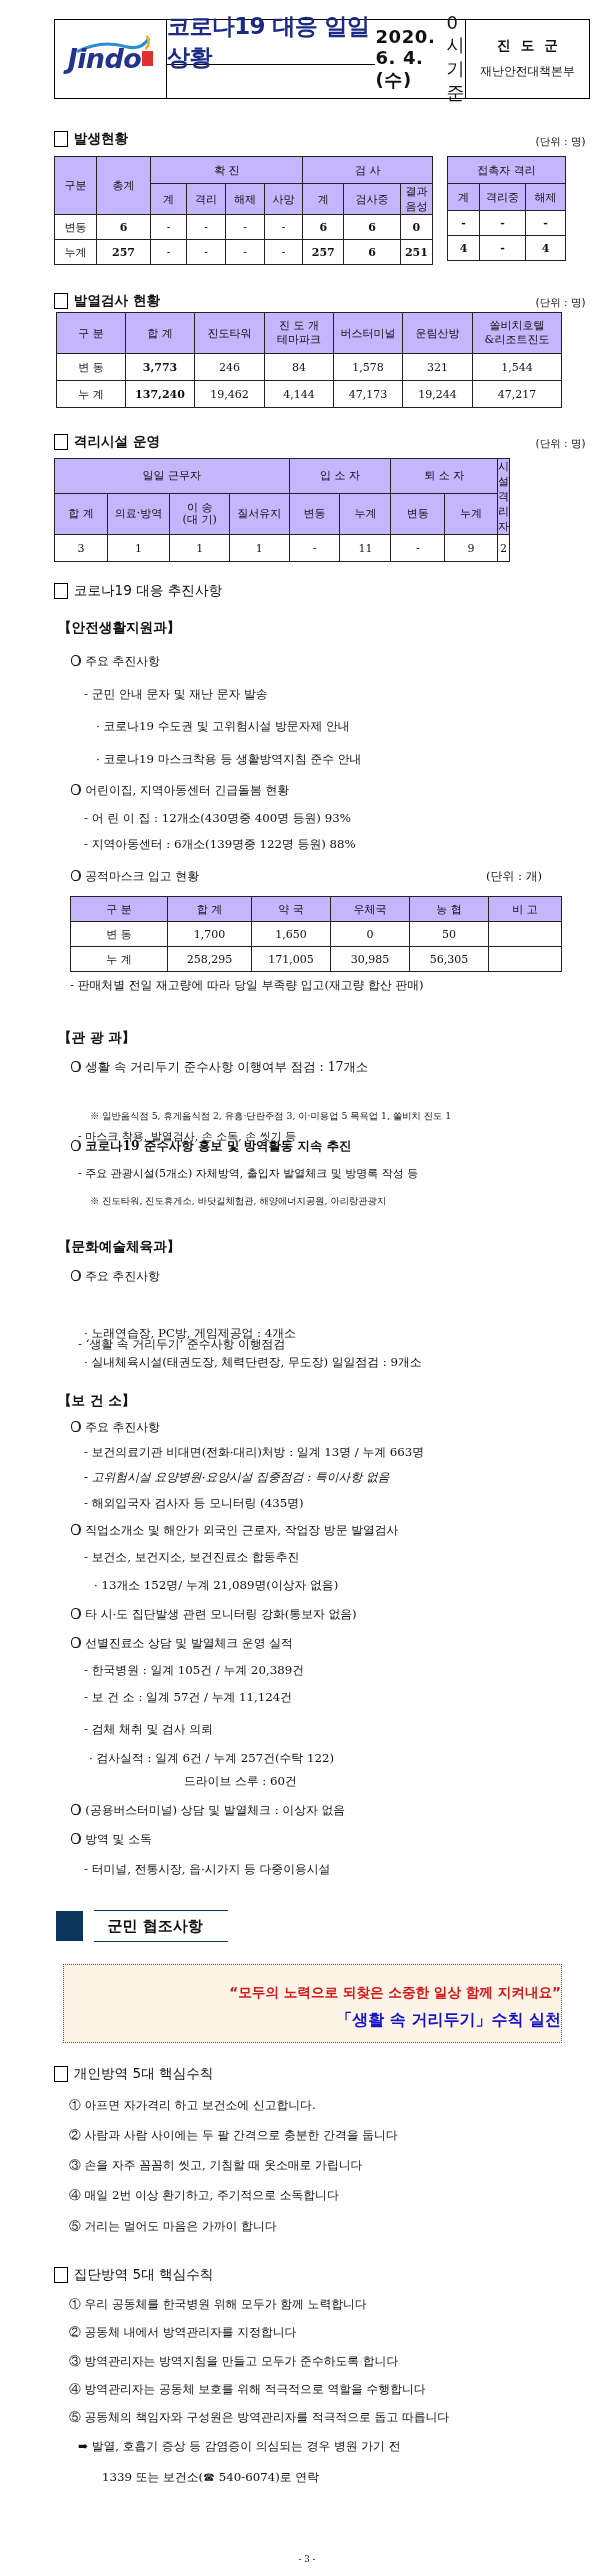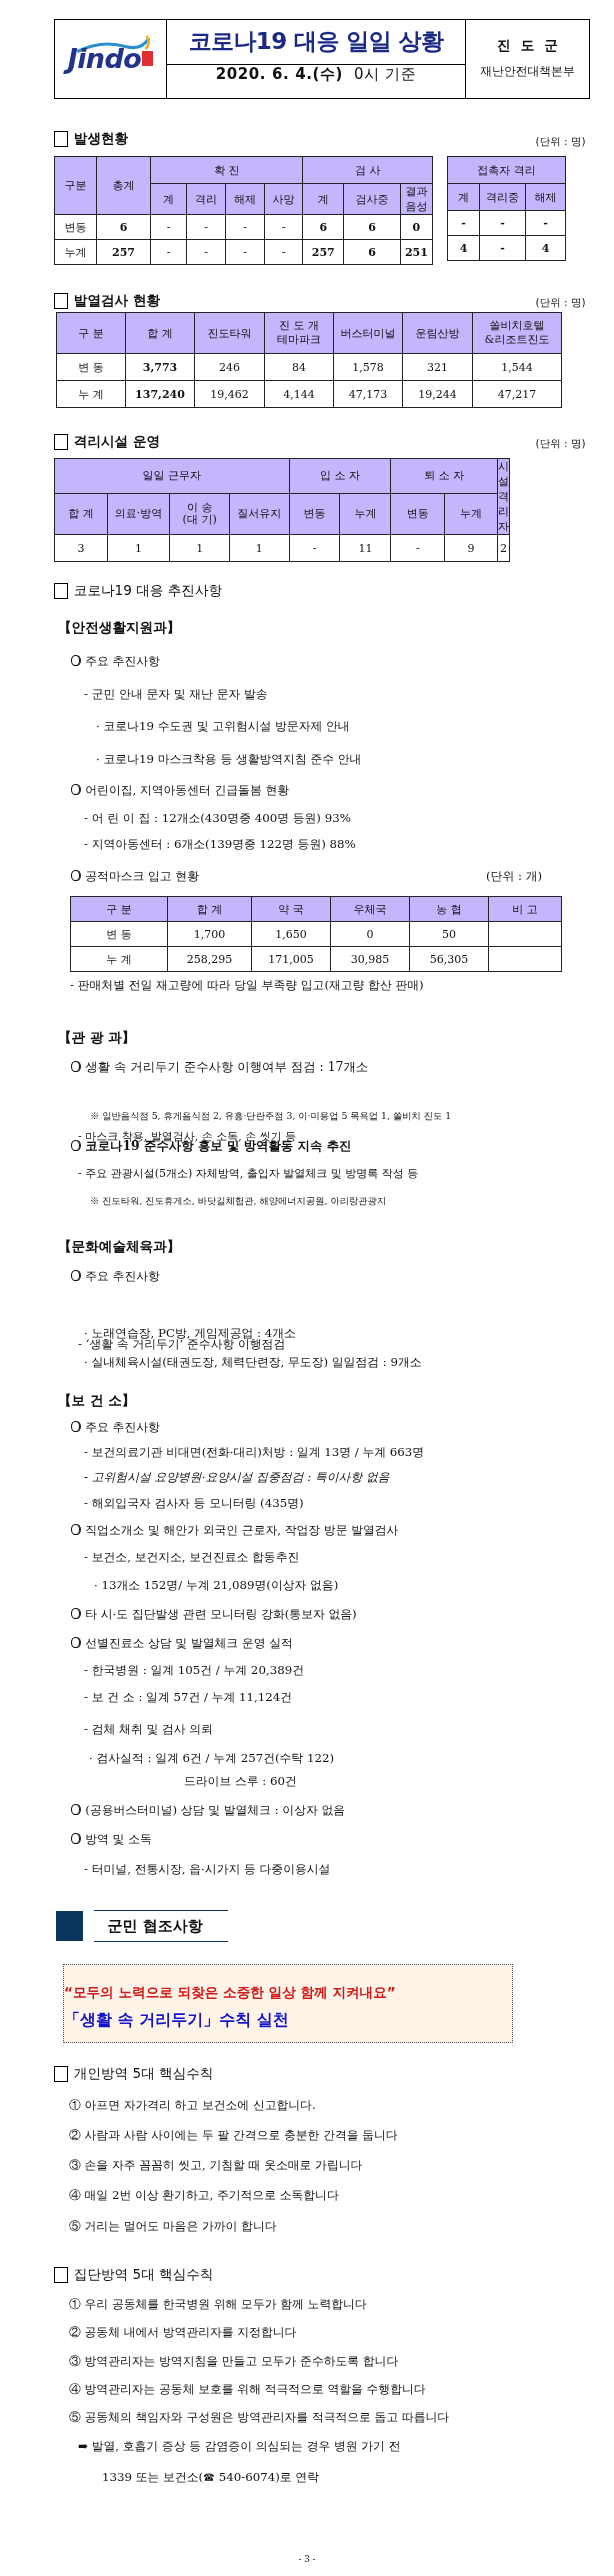--- a/index.html
+++ b/index.html
@@ -5,23 +5,23 @@
   * { box-sizing: border-box; margin: 0; padding: 0; }
   body { width: 614px; height: 2576px; background: #ffffff; font-family: "DejaVu Serif", "Liberation Serif", serif; color: #111; position: relative; overflow: hidden; }
   .page { position: absolute; left: 0; top: 0; width: 614px; }
 
   
   .hdr { position: absolute; left: 54px; top: 18.6px; width: 536px; height: 80px; border-top: 1.9px solid #000; border-left: 1.2px solid #000; border-right: 1.2px solid #000; border-bottom: 1.9px solid #000; display: flex; }
   .hdr-logo { width: 112px; border-right: 0.6px solid #000; display: flex; align-items: center; justify-content: center; position: relative; }
   .logo-text { font-family: "DejaVu Sans", sans-serif; font-style: italic; font-weight: bold; font-size: 27px; color: #23338a; letter-spacing: -0.6px; position: relative; }
   .logo-wave { position: absolute; left: 18.6px; top: 13.6px; width: 80px; height: 25px; }
   .logo-badge { display: inline-block; width: 11px; height: 15px; background: #e03030; margin-left: 1.2px; vertical-align: middle; }
-  .hdr-mid { width: 299px; border-right: 0.6px solid #000; display: flex; flex-direction: column; }
+  .hdr-mid { width: 299px; border-right: 0.6px solid #000; display: flex; flex-direction: row; }
   .hdr-title { height: 45px; border-bottom: 0.6px solid #000; display: flex; align-items: center; justify-content: center; font-family: "DejaVu Sans", sans-serif; font-weight: bold; font-size: 23px; color: #1c2a86; letter-spacing: -0.6px; }
-  .hdr-date { flex: 1; display: flex; align-items: flex-start; justify-content: center; font-family: "DejaVu Sans", sans-serif; font-weight: bold; font-size: 15px; color: #111; letter-spacing: 0.6px; }
+  .hdr-date { flex: 1; display: flex; align-items: center; justify-content: center; font-family: "DejaVu Sans", sans-serif; font-weight: bold; font-size: 18px; color: #111; letter-spacing: 0.6px; }
   .hdr-date .light { font-weight: normal; margin-left: 11px; }
   .hdr-right { flex: 1; display: flex; flex-direction: column; align-items: center; justify-content: center; font-family: "DejaVu Sans", sans-serif; }
   .hdr-org { font-size: 13.6px; font-weight: bold; letter-spacing: 10px; margin-bottom: 8.7px; padding-left: 10px; }
   .hdr-dept { font-size: 11.8px; }
 
   
   .sec-h { position: absolute; left: 54px; font-family: "DejaVu Sans", sans-serif; font-size: 13.6px; font-weight: bold; display: flex; align-items: center; }
   .box { display: inline-block; width: 13.6px; height: 16px; border: 0.9px solid #000; margin-right: 6.2px; }
   .unit { position: absolute; right: 28.5px; font-size: 10.5px; font-family: "DejaVu Sans", sans-serif; }
 
@@ -34,21 +34,21 @@
   .bracket-h { position: absolute; left: 58px; font-family: "DejaVu Serif", serif; font-weight: bold; font-size: 13.6px; }
   .line { position: absolute; font-size: 11.8px; white-space: nowrap; font-family: "DejaVu Serif", serif; }
   .line.small { font-size: 9.3px; }
   .circ { display: inline-block; width: 8.7px; height: 11px; border: 1.2px solid #000; border-radius: 50%; margin-right: 5.6px; vertical-align: -1.2px; box-shadow: 0.9px 0 0 #000; }
   .bold { font-weight: bold; }
 
   
   .coop { position: absolute; left: 56px; top: 1910px; height: 32px; display: flex; align-items: center; }
   .coop-bar { width: 27px; height: 30px; background: #0c355e; }
   .coop-title { margin-left: 11px; width: 134px; height: 32px; border-top: 1.2px solid #0c355e; border-bottom: 1.2px solid #0c355e; display: flex; align-items: center; padding-left: 13.6px; font-family: "DejaVu Sans", sans-serif; font-weight: bold; font-size: 15px; }
-  .notice { position: absolute; left: 63px; top: 1964px; width: 450px; height: 79px; background: #fdf3e7; border: 0.6px dashed #555; border-style: dotted; text-align: left; font-family: "DejaVu Sans", sans-serif; }
+  .notice { position: absolute; left: 63px; top: 1964px; width: 499px; height: 79px; background: #fdf3e7; border: 0.6px dashed #555; border-style: dotted; text-align: right; font-family: "DejaVu Sans", sans-serif; }
   .notice-red { margin-top: 18.6px; color: #d21818; font-size: 13.6px; font-weight: bold; }
   .notice-blue { margin-top: 8.7px; color: #1414c8; font-size: 16px; font-weight: bold; }
 
   .pagenum { position: absolute; top: 2554px; left: 0; width: 614px; text-align: center; font-size: 8.7px; }
 </style>
 </head>
 <body>
 
 <div class="page">
 

